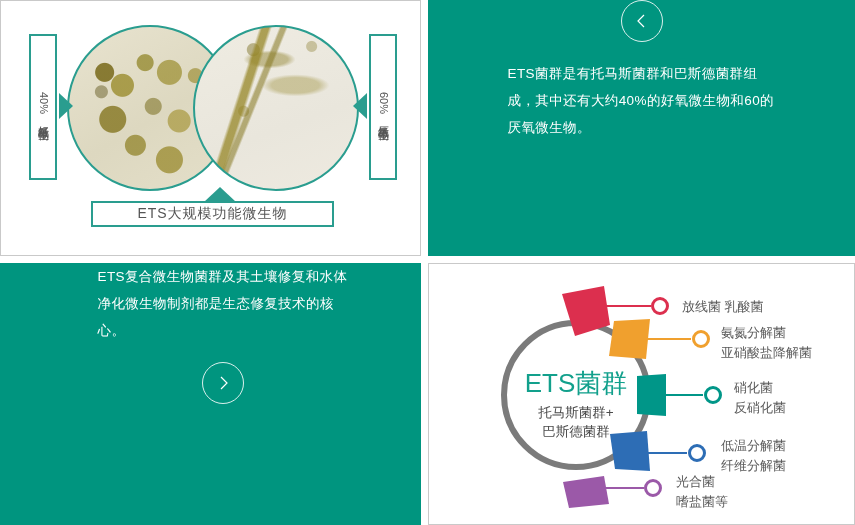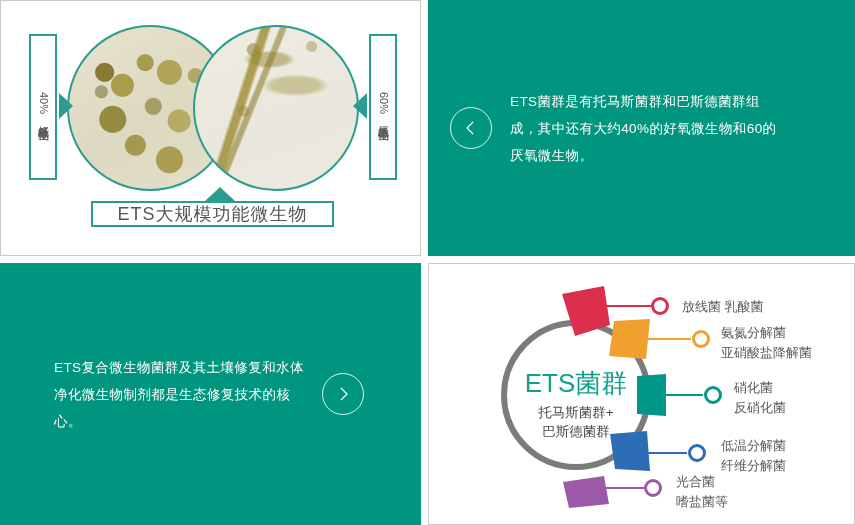--- a/index.html
+++ b/index.html
@@ -117,32 +117,33 @@
   }
 
   .bottom-box {
     position: absolute;
     left: 90px; top: 200px;
     width: 243px; height: 26px;
     background: #ffffff;
     border: 2px solid #2a9d8f;
     box-sizing: border-box;
     display: flex; align-items: center; justify-content: center;
-    font-size: 18px;
+    font-size: 14px;
     color: #555555;
     letter-spacing: 1px;
   }
 
   
   .teal-inner {
     position: absolute; inset: 0;
     display: flex; align-items: center;
     padding: 0 22px;
     box-sizing: border-box;
     gap: 18px;
+    flex-direction: column;
   }
   .nav-circle {
     flex: 0 0 auto;
     width: 40px; height: 40px;
     border: 1px solid rgba(255,255,255,.85);
     border-radius: 50%;
     display: flex; align-items: center; justify-content: center;
   }
   .nav-circle svg { display: block; }
   .teal-text {

